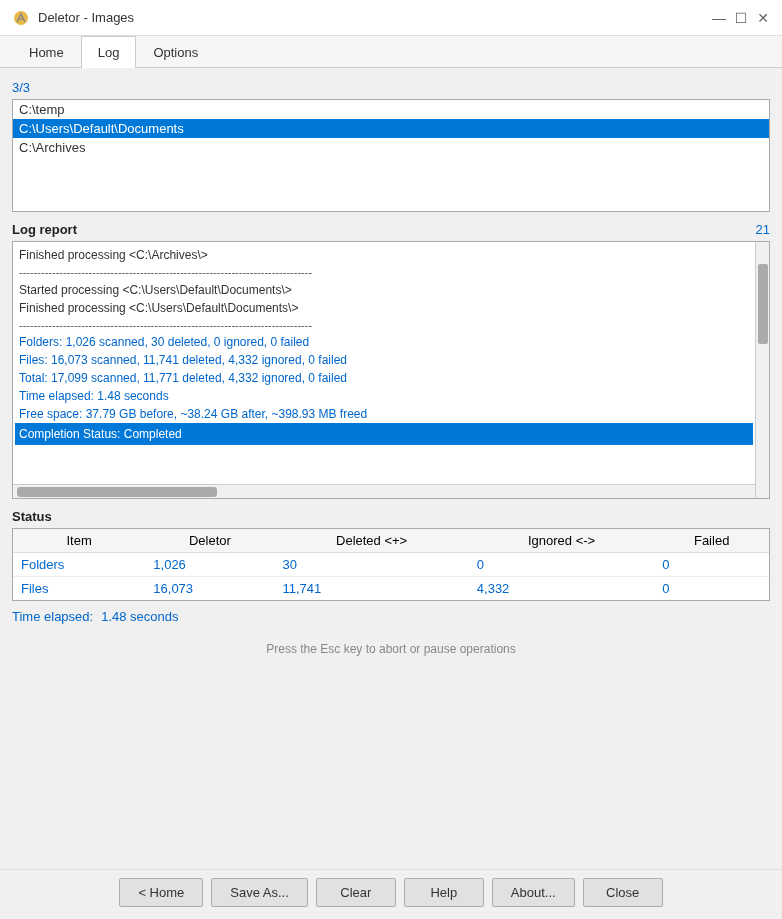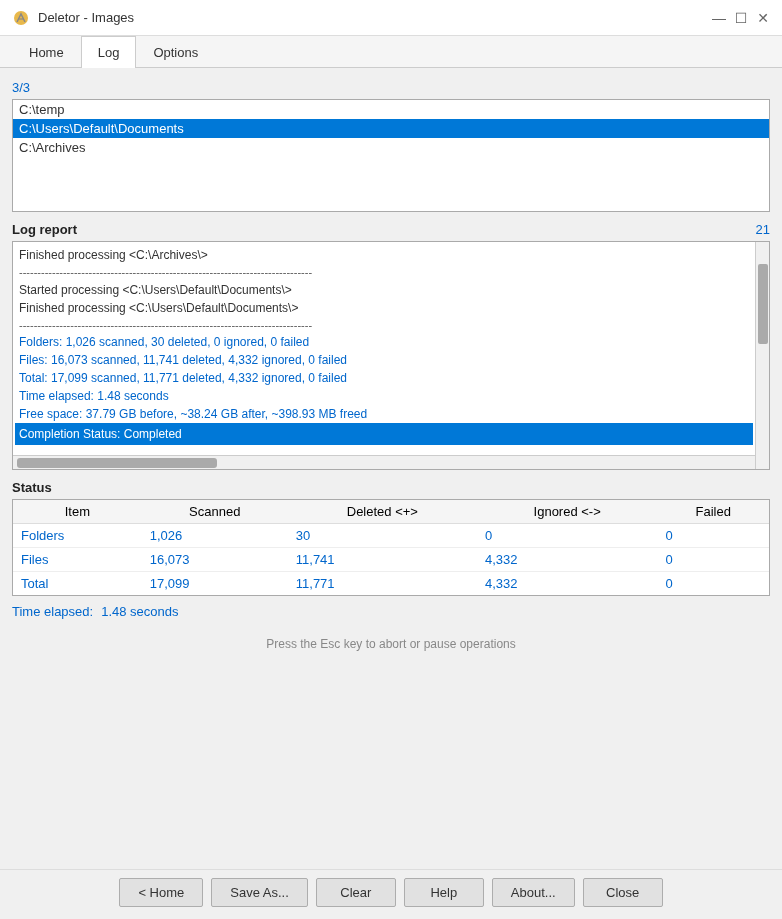--- a/index.html
+++ b/index.html
@@ -148,21 +148,21 @@
       padding: 2px 4px;
     }
     .log-hscroll {
       width: 200px;
       height: 10px;
       background: #aaa;
       border-radius: 3px;
     }
     .log-wrapper {
       display: flex;
-      height: 229px;
+      height: 258px;
       border: 1px solid #aaa;
     }
     .log-inner {
       flex: 1;
       overflow: hidden;
       display: flex;
       flex-direction: column;
       background: #fff;
     }
     .status-section {
@@ -318,48 +318,41 @@
 
   <div class="status-section">
     <div class="section-header">
       <span class="section-title">Status</span>
     </div>
     <div class="status-table-container">
       <table class="status-table">
         <thead>
           <tr>
             <th>Item</th>
-            <th>Scanned</th>
+            <th>Deletor</th>
             <th>Deleted &lt;+&gt;</th>
             <th>Ignored &lt;-&gt;</th>
             <th>Failed</th>
           </tr>
         </thead>
         <tbody>
           <tr>
             <td>Folders</td>
             <td>1,026</td>
             <td>30</td>
             <td>0</td>
             <td>0</td>
           </tr>
           <tr>
             <td>Files</td>
             <td>16,073</td>
             <td>11,741</td>
             <td>4,332</td>
             <td>0</td>
           </tr>
-          <tr>
-            <td>Total</td>
-            <td>17,099</td>
-            <td>11,771</td>
-            <td>4,332</td>
-            <td>0</td>
-          </tr>
         </tbody>
       </table>
     </div>
     <div class="time-elapsed-row">
       <span class="time-label">Time elapsed:</span>
       <span class="time-value">1.48 seconds</span>
     </div>
   </div>
 
   <div class="esc-hint">Press the Esc key to abort or pause operations</div>

